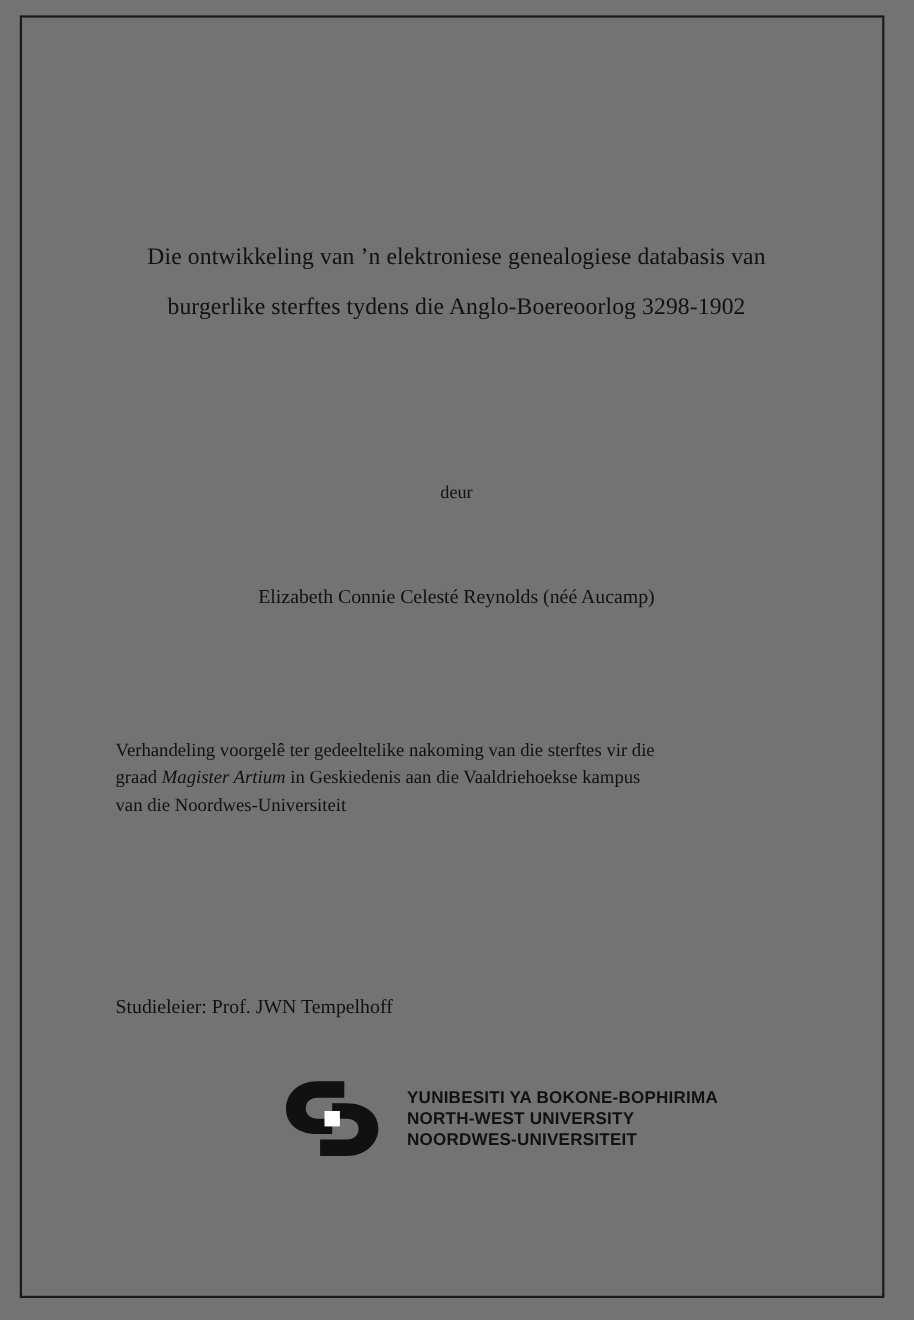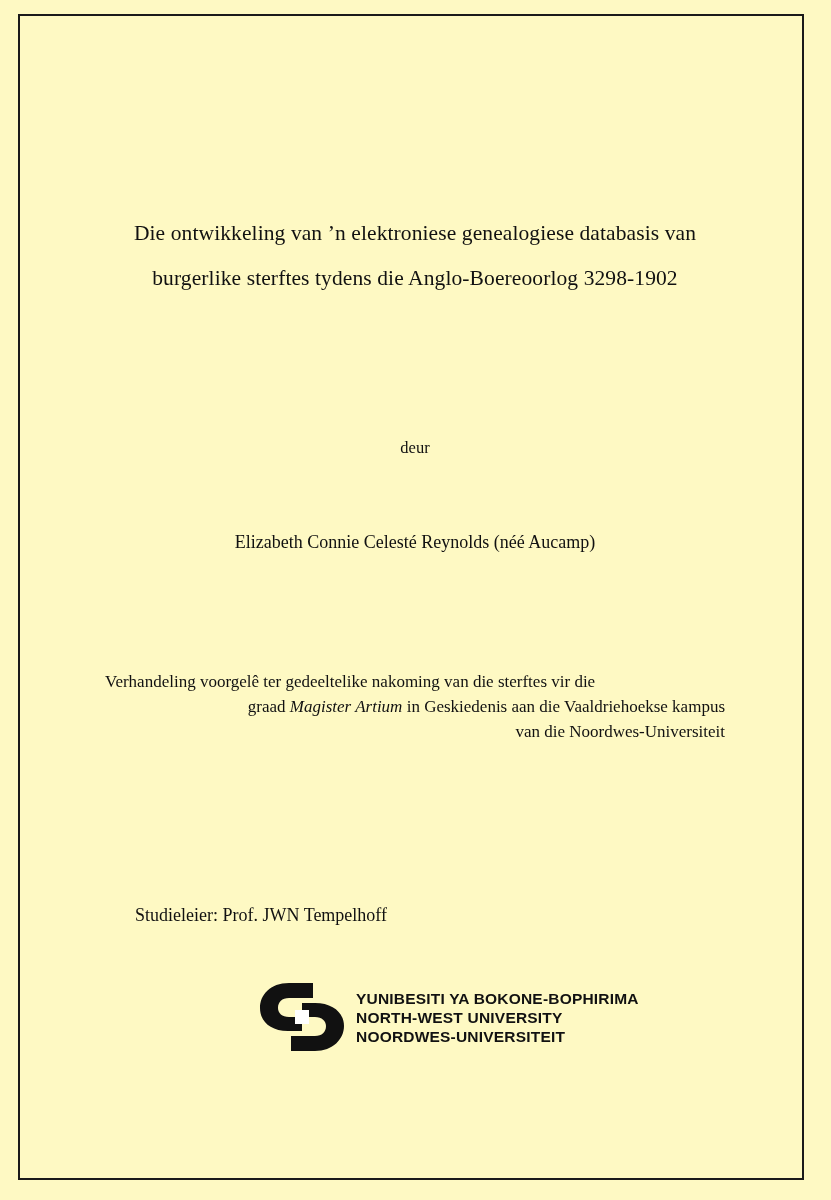--- a/index.html
+++ b/index.html
@@ -11,21 +11,21 @@
     width: 831px;
     height: 1200px;
     font-family: "Liberation Serif", serif;
     color: #111111;
     overflow: hidden;
   }
   .page {
     position: relative;
     width: 831px;
     height: 1200px;
-    background: #fef9c3;
+    background: #737373;
   }
   
   .page-frame {
     position: absolute;
     left: 18px;
     top: 14px;
     width: 786px;
     height: 1166px;
     border: 2px solid #1a1a1a;
     box-sizing: border-box;
@@ -74,34 +74,33 @@
     left: 5px;
     width: 620px;
     font-size: 17px;
     line-height: 25px;
   }
   .statement .just {
     text-align: justify;
     text-justify: inter-word;
   }
   .statement .rest {
-    text-align: right;
+    text-align: left;
   }
   .statement i {
     font-style: italic;
   }
   .supervisor {
     position: absolute;
     top: 888px;
     left: 5px;
     width: 620px;
     font-size: 18px;
     line-height: 26px;
     text-align: left;
-    margin-left: 30px;
   }
   .logo-block {
     position: absolute;
     top: 965px;
     left: 0;
     width: 630px;
     height: 85px;
   }
   .logo-inner {
     position: absolute;
@@ -110,21 +109,21 @@
     display: flex;
     align-items: center;
   }
   .logo-mark {
     width: 88px;
     height: 76px;
     position: relative;
     flex: 0 0 auto;
   }
   .logo-text {
-    margin-left: 10px;
+    margin-left: 24px;
     font-family: "Liberation Sans", sans-serif;
     font-size: 15.5px;
     line-height: 19px;
     font-weight: 700;
     letter-spacing: 0.2px;
     color: #111111;
     white-space: nowrap;
   }
   .logo-text span { display: block; }
 </style>

